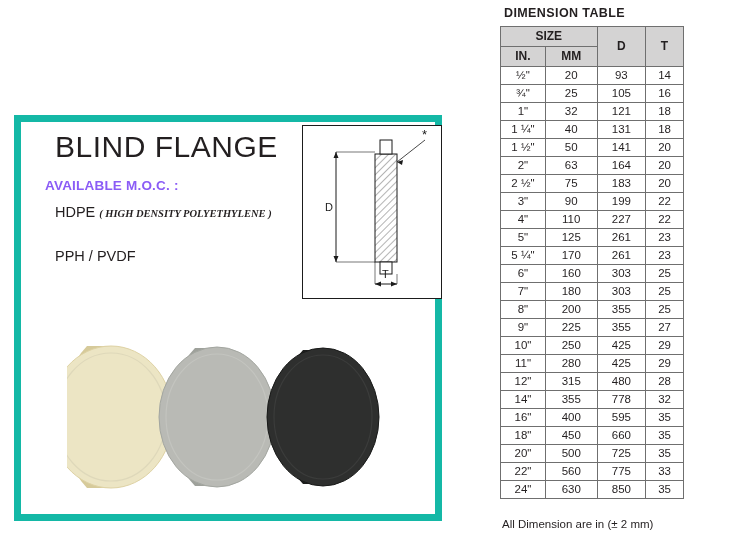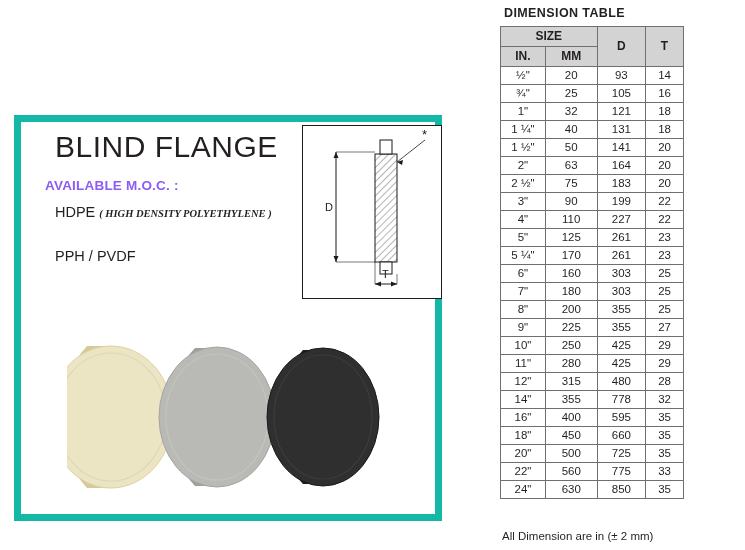--- a/index.html
+++ b/index.html
@@ -129,21 +129,20 @@
 
   #dim-table thead tr.size-row th { height: 19px; line-height: 19px; }
   #dim-table thead tr.unit-row th { height: 19px; line-height: 19px; }
 
   #table-note {
     position: absolute;
     left: 502px;
     top: 518px;
     font-size: 11.5px;
     color: #231f20;
-    margin-top: 12px;
   }
 </style>
 </head>
 <body>
 
 <div id="product-panel">
 
   <div id="product-title">BLIND FLANGE</div>
 
   <div id="moc-heading">AVAILABLE M.O.C. :</div>

